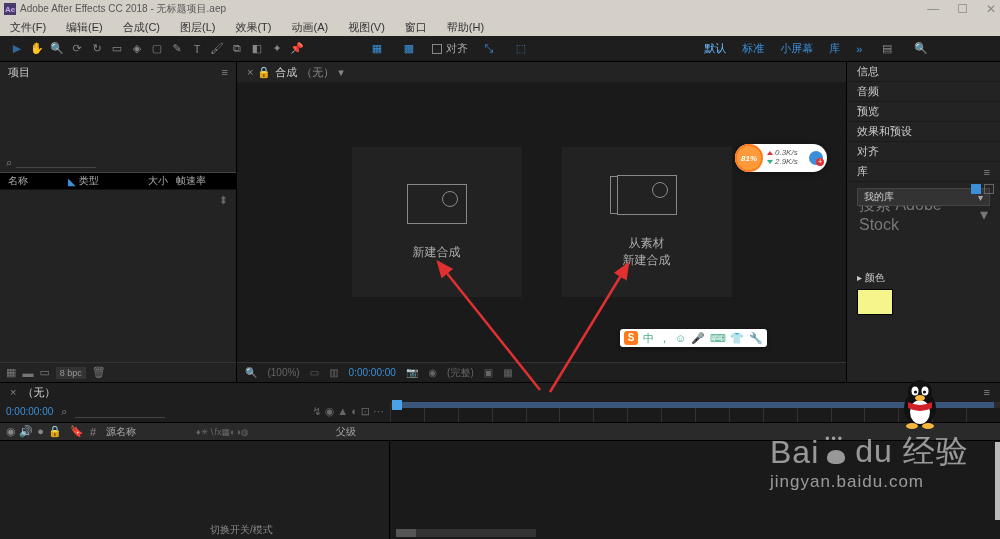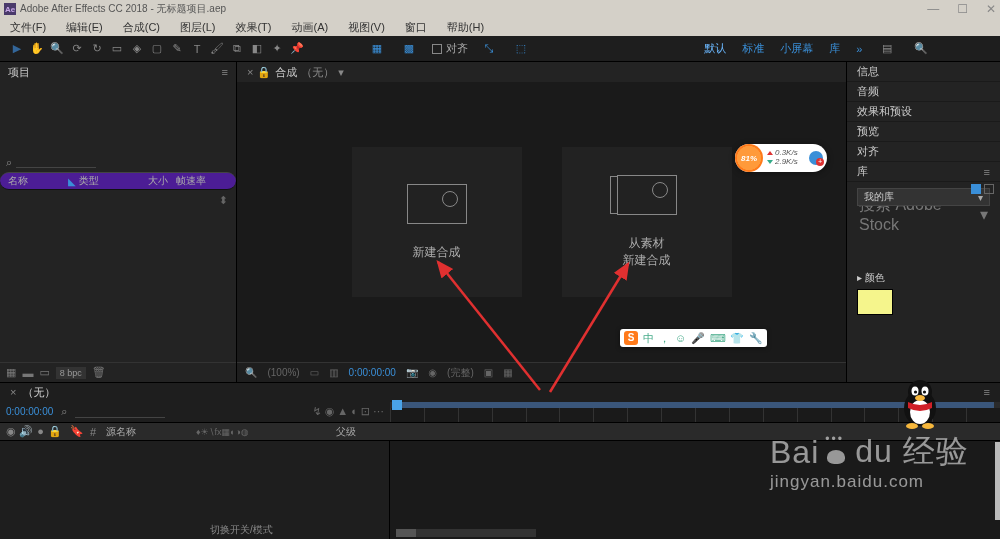--- a/index.html
+++ b/index.html
@@ -32,21 +32,21 @@
     .main { height: 320px; display: flex; }
     
     
     .project-panel { width: 237px; background: #232323; display: flex; flex-direction: column; border-right: 1px solid #000; }
     .panel-tab { height: 20px; display: flex; align-items: center; padding: 0 8px; color: #ccc; font-size: 11px; }
     .panel-tab .menu-ico { margin-left: auto; color: #888; }
     .project-body { flex: 1; }
     .search-row { height: 20px; display: flex; align-items: center; padding: 0 6px; margin-top: 70px; }
     .search-row .mag { color: #888; margin-right: 4px; }
     .search-row input { background: transparent; border: none; border-bottom: 1px solid #444; color: #ccc; width: 80px; font-size: 10px; outline: none; }
-    .col-headers { height: 18px; background: #4c1d95; display: flex; align-items: center; padding: 0 8px; border-top: 1px solid #444; border-bottom: 1px solid #111; border-radius: 9px; }
+    .col-headers { height: 18px; background: #000000; display: flex; align-items: center; padding: 0 8px; border-top: 1px solid #444; border-bottom: 1px solid #111; }
     .col-headers span { font-size: 10px; color: #aaa; }
     .col-name { width: 60px; }
     .col-type { width: 60px; display: flex; align-items: center; gap: 3px; }
     .col-size { width: 40px; text-align: right; }
     .col-fps { width: 40px; margin-left: 8px; }
     .empty-area { height: 130px; position: relative; }
     .empty-area .corner-ico { position: absolute; right: 8px; top: 4px; color: #666; }
     .project-footer { height: 20px; display: flex; align-items: center; padding: 0 6px; gap: 6px; border-top: 1px solid #333; }
     .project-footer .ico { color: #777; font-size: 11px; }
     .bpc { background: #333; padding: 1px 4px; font-size: 9px; color: #999; }
@@ -267,22 +267,22 @@
       <span>◉</span>
       <span>(完整)</span>
       <span>▣</span>
       <span>▦</span>
     </div>
   </div>
 
   <div class="right-panels">
     <div class="rp-item">信息</div>
     <div class="rp-item">音频</div>
+    <div class="rp-item">预览</div>
     <div class="rp-item">效果和预设</div>
-    <div class="rp-item">预览</div>
     <div class="rp-item">对齐</div>
     <div class="rp-item" style="position:relative">
       <span>库</span>
       <span style="margin-left:auto;color:#888">≡</span>
     </div>
     <div class="rp-section" style="position:relative">
       <div class="lib-dropdown">
         <span>我的库</span>
       </div>
       <div class="lib-icons">

